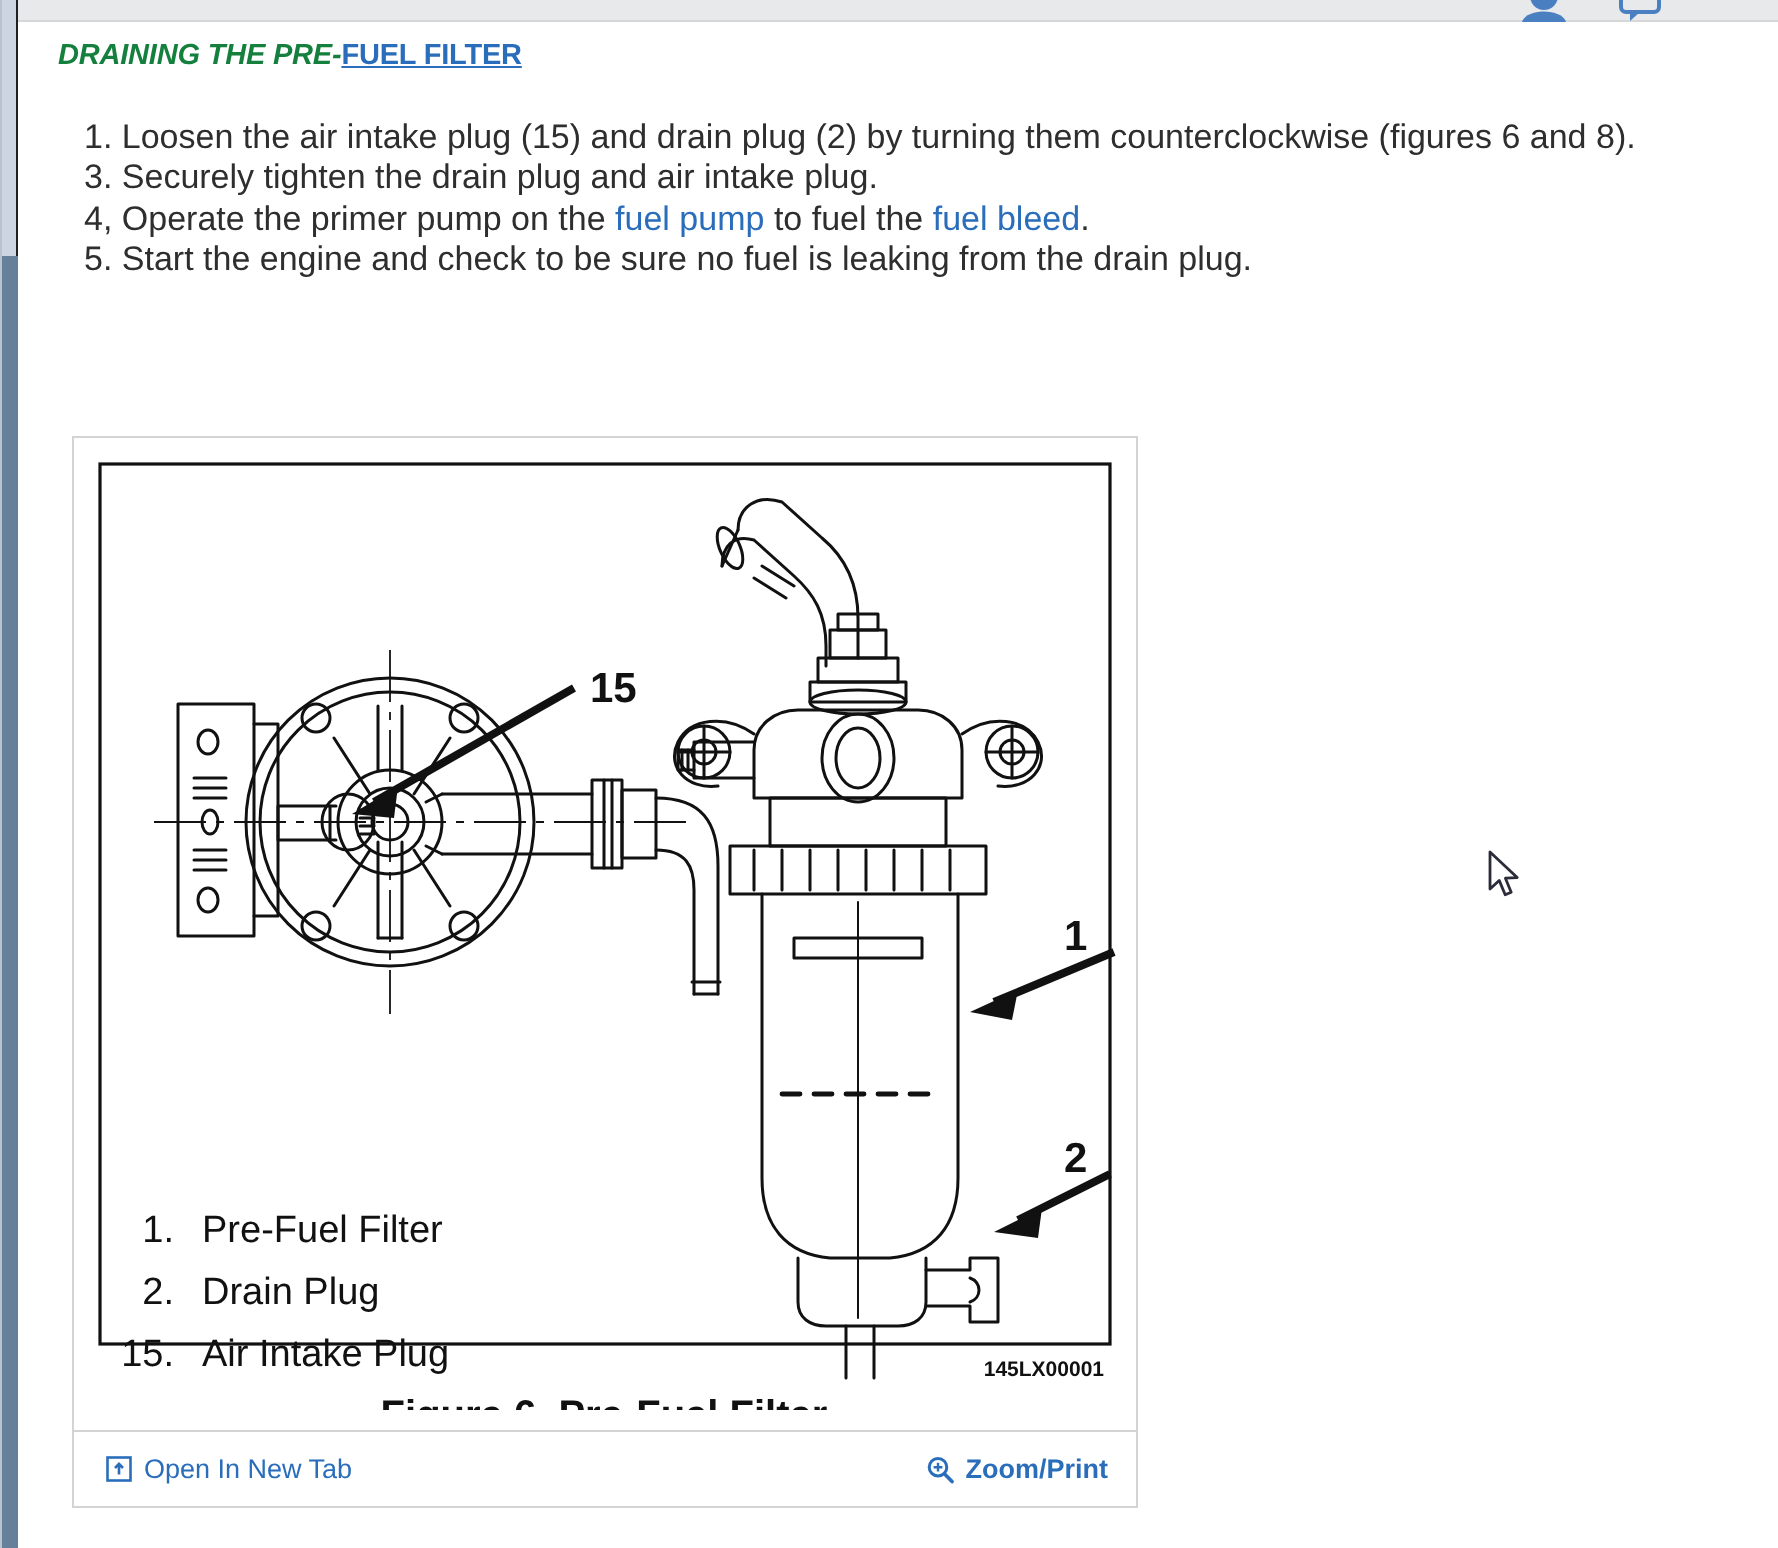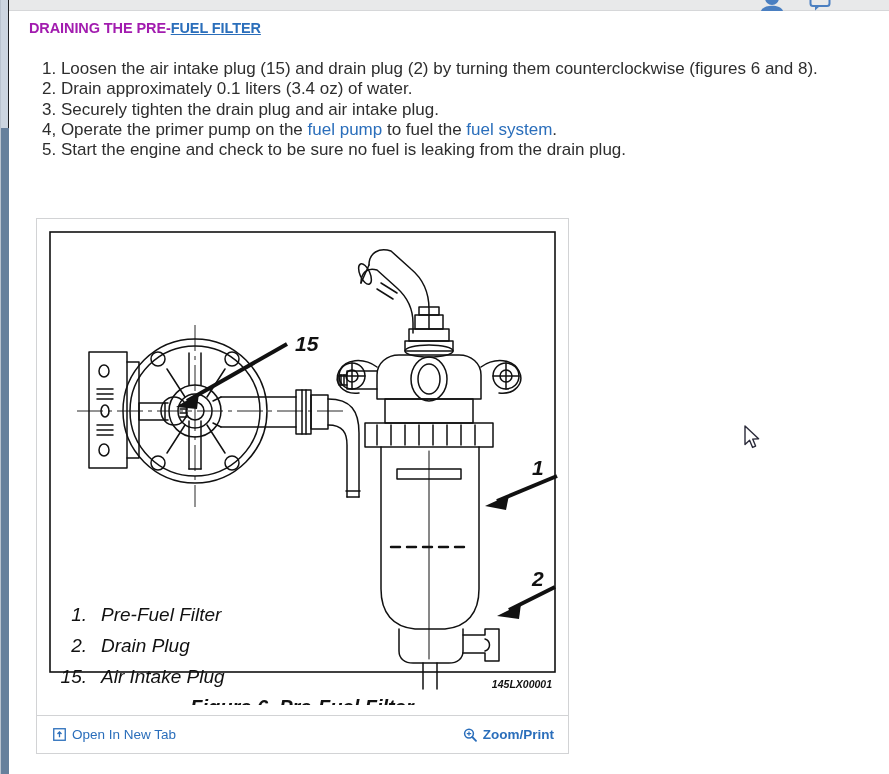--- a/index.html
+++ b/index.html
@@ -113,21 +113,20 @@
     border: 1px solid #d2d3d5;
     box-sizing: border-box;
   }
   #figure-inner {
     position: absolute;
     left: 0; top: 0;
     width: 533px;
     height: 497px;
     box-sizing: border-box;
     padding: 10px;
-    font-style: italic;
   }
   #figure-art {
     position: relative;
     width: 511px;
     height: 476px;
   }
   #figure-svg { display: block; }
 
   #figure-toolbar {
     position: absolute;
@@ -184,27 +183,26 @@
 </div>
 
 <div id="left-rail">
   <div id="left-rail-edge"></div>
   <div id="left-rail-track-top" style="background: rgb(204, 213, 224);"></div>
   <div id="left-rail-thumb" style="background: rgb(102, 128, 156);"></div>
 </div>
 
 <div id="page">
 
-  <div id="page-title"><span style="color: #a21caf;">DRAINING THE PRE-</span><a class="link-part" href="#" style="color: rgb(42, 110, 187);">FUEL FILTER</a></div>
+  <div id="page-title"><span style="color: #15803d; font-style: italic;">DRAINING THE PRE-</span><a class="link-part" href="#" style="color: rgb(42, 110, 187);">FUEL FILTER</a></div>
 
   <div id="steps">
       <div class="step"><span>1. Loosen the air intake plug (15) and drain plug (2) by turning them counterclockwise (figures 6 and 8).</span></div>
-      <div class="step"><span>2. Drain approximately 0.1 liters (3.4 oz) of water.</span></div>
       <div class="step"><span>3. Securely tighten the drain plug and air intake plug.</span></div>
-      <div class="step"><span>4, Operate the primer pump on the </span><a class="inline-link" href="#" style="color: rgb(42, 110, 187); text-align: center;">fuel pump</a><span> to fuel the </span><a class="inline-link" href="#" style="color: rgb(42, 110, 187);">fuel system</a><span>.</span></div>
+      <div class="step"><span>4, Operate the primer pump on the </span><a class="inline-link" href="#" style="color: rgb(42, 110, 187); text-align: center;">fuel pump</a><span> to fuel the </span><a class="inline-link" href="#" style="color: rgb(42, 110, 187);">fuel bleed</a><span>.</span></div>
       <div class="step"><span>5. Start the engine and check to be sure no fuel is leaking from the drain plug.</span></div>
     </div>
 
   <div id="figure-panel">
 
     <div id="figure-inner">
       <div id="figure-art">
 
         <svg id="figure-svg" width="511" height="476" viewBox="0 0 511 476">
 

